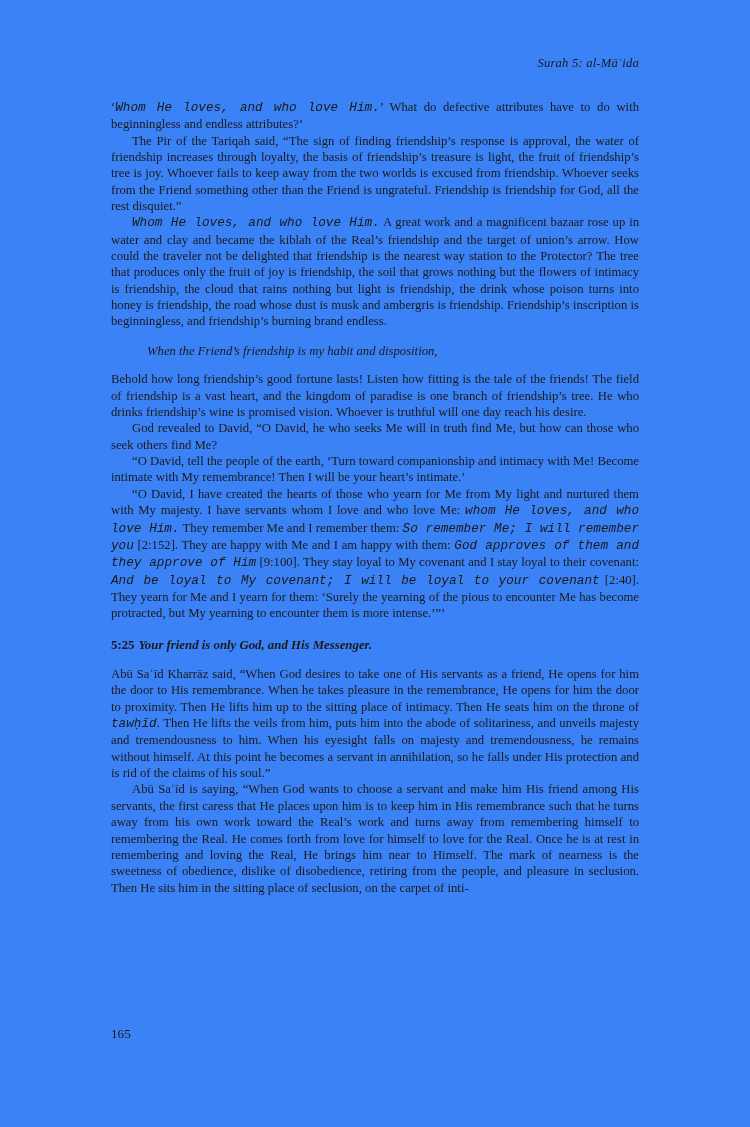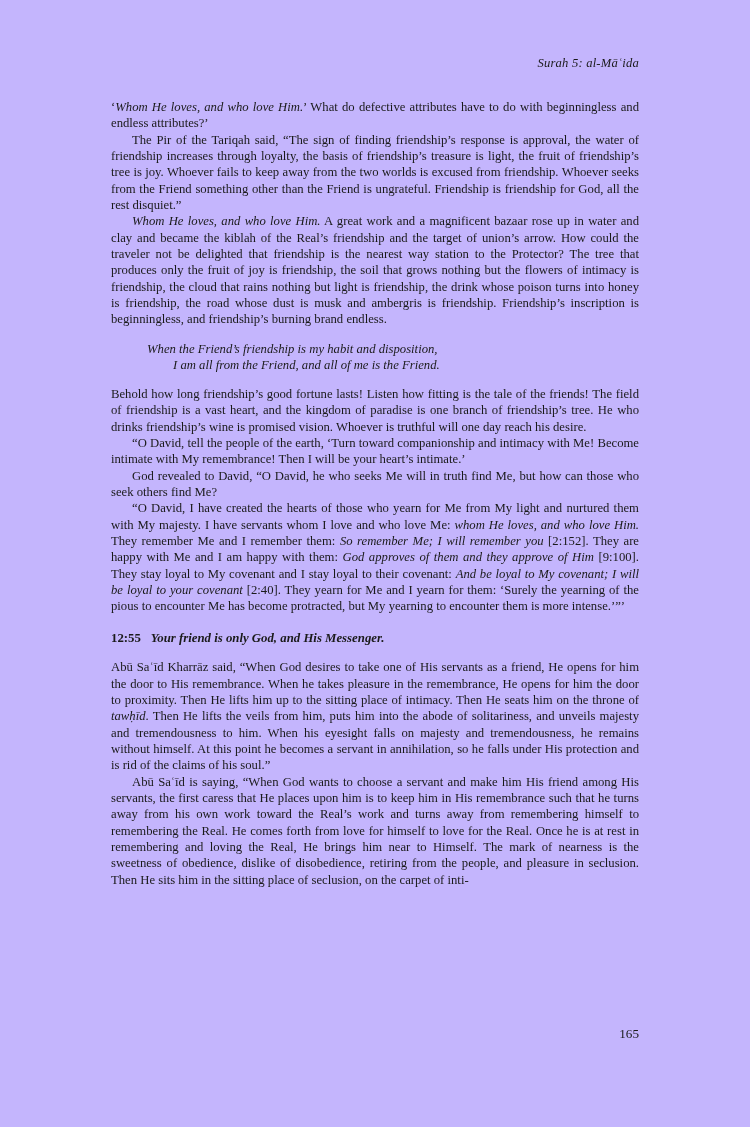--- a/index.html
+++ b/index.html
@@ -9,21 +9,21 @@
   }
   body {
     font-family: "Liberation Serif", "DejaVu Serif", serif;
     color: #1a1a1a;
   }
   .page {
     position: relative;
     width: 750px;
     height: 1127px;
     margin: 0 auto;
-    background: #c4b5fd;
+    background: #3b82f6;
     overflow: hidden;
   }
   .content {
     position: absolute;
     left: 111px;
     top: 0;
     width: 528px;
     height: 1127px;
   }
   
@@ -55,21 +55,21 @@
     hyphens: manual;
     -webkit-hyphens: manual;
   }
   p.indent {
     text-indent: 21px;
   }
   p.para:last-child {
     text-align: justify;
     font-family: Liberation Serif, serif;
   }
-  .ital { font-style: italic; }
+  .ital { font-style: italic; font-family: Liberation Mono, monospace; }
 
   
   .verse {
     margin: 0;
     padding: 13px 0 12px 0;
     font-size: 12.7px;
     line-height: 16.6px;
     font-style: italic;
   }
   .verse .v1 { padding-left: 36px; display: block; }
@@ -82,30 +82,30 @@
     font-size: 12.8px;
     line-height: 16.5px;
   }
   .verse-heading .num {
     font-weight: bold;
     font-style: normal;
   }
   .verse-heading .vtext {
     font-weight: bold;
     font-style: italic;
-    margin-left: 10px;
+    margin-left: 4px;
   }
 
   
   .folio {
     position: absolute;
     bottom: 85px;
     right: 0;
     width: 100%;
-    text-align: right;
+    text-align: left;
     font-size: 13.2px;
   }
 </style>
 </head>
 <body>
 
 <div class="page">
 
   <div class="content">
 
@@ -115,33 +115,32 @@
 
       <p class="para"><span>‘</span><span class="ital">Whom He loves, and who love Him.</span><span>’</span><span>  What do defective attributes have to do with beginningless and endless attributes?’</span></p>
 
 
       <p class="para indent">The Pir of the Tariqah said, “The sign of finding friendship’s response is approval, the water of friendship increases through loyalty, the basis of friendship’s treasure is light, the fruit of friendship’s tree is joy.  Whoever fails to keep away from the two worlds is excused from friendship.  Whoever seeks from the Friend something other than the Friend is ungrateful.  Friendship is friendship for God, all the rest disquiet.”</p>
 
       <p class="para indent"><span class="ital">Whom He loves, and who love Him.</span><span>  A great work and a magnificent bazaar rose up in water and clay and became the kiblah of the Real’s friendship and the target of union’s arrow.  How could the traveler not be delighted that friendship is the nearest way station to the Protector?  The tree that produces only the fruit of joy is friendship, the soil that grows nothing but the flowers of intimacy is friendship, the cloud that rains nothing but light is friendship, the drink whose poison turns into honey is friendship, the road whose dust is musk and ambergris is friendship.  Friendship’s inscription is beginningless, and friendship’s burning brand endless.</span></p>
 
       <div class="verse">
         <span class="v1">When the Friend’s friendship is my habit and disposition,</span>
-        <span class="v2">I am all from the Friend, and all of me is the Friend.</span>
       </div>
 
       <p class="para">Behold how long friendship’s good fortune lasts!  Listen how fitting is the tale of the friends!  The field of friendship is a vast heart, and the kingdom of paradise is one branch of friendship’s tree.  He who drinks friendship’s wine is promised vision.  Whoever is truthful will one day reach his desire.</p>
 
+      <p class="para indent">God revealed to David, “O David, he who seeks Me will in truth find Me, but how can those who seek others find Me?</p>
+
       <p class="para indent">“O David, tell the people of the earth, ‘Turn toward companionship and intimacy with Me!  Become intimate with My remembrance!  Then I will be your heart’s intimate.’</p>
-
-      <p class="para indent">God revealed to David, “O David, he who seeks Me will in truth find Me, but how can those who seek others find Me?</p>
 
 
       <p class="para indent"><span>“O David, I have created the hearts of those who yearn for Me from My light and nurtured them with My majesty.  I have servants whom I love and who love Me: </span><span class="ital">whom He loves, and who love Him.</span><span>  They remember Me and I remember them: </span><span class="ital">So remember Me; I will remember you</span><span> [2:152].  They are happy with Me and I am happy with them: </span><span class="ital">God approves of them and they approve of Him</span><span> [9:100].  They stay loyal to My covenant and I stay loyal to their covenant: </span><span class="ital">And be loyal to My covenant; I will be loyal to your covenant</span><span> [2:40].  They yearn for Me and I yearn for them:  ‘Surely the yearning of the pious to encounter Me has become protracted, but My yearning to encounter them is more intense.’”’</span></p>
 
-      <p class="verse-heading"><span class="num">12:55</span><span class="vtext">Your friend is only God, and His Messenger.</span></p>
+      <p class="verse-heading"><span class="num">5:25</span><span class="vtext">Your friend is only God, and His Messenger.</span></p>
 
       <p class="para"><span>Abū Saʿīd Kharrāz said, “When God desires to take one of His servants as a friend, He opens for him the door to His remembrance.  When he takes pleasure in the remembrance, He opens for him the door to proximity.  Then He lifts him up to the sitting place of intimacy.  Then He seats him on the throne of </span><span class="ital">tawḥīd</span><span>.  Then He lifts the veils from him, puts him into the abode of solitariness, and unveils majesty and tremendousness to him.  When his eyesight falls on majesty and tremendousness, he remains without himself.  At this point he becomes a servant in annihilation, so he falls under His protection and is rid of the claims of his soul.”</span></p>
 
       <p class="para indent">Abū Saʿīd is saying, “When God wants to choose a servant and make him His friend among His servants, the first caress that He places upon him is to keep him in His remembrance such that he turns away from his own work toward the Real’s work and turns away from remembering himself to remembering the Real.  He comes forth from love for himself to love for the Real.  Once he is at rest in remembering and loving the Real, He brings him near to Himself.  The mark of nearness is the sweetness of obedience, dislike of disobedience, retiring from the people, and pleasure in seclusion.  Then He sits him in the sitting place of seclusion, on the carpet of inti-</p>
 
     </div>
 
     <div class="folio">165</div>
 
   </div>

